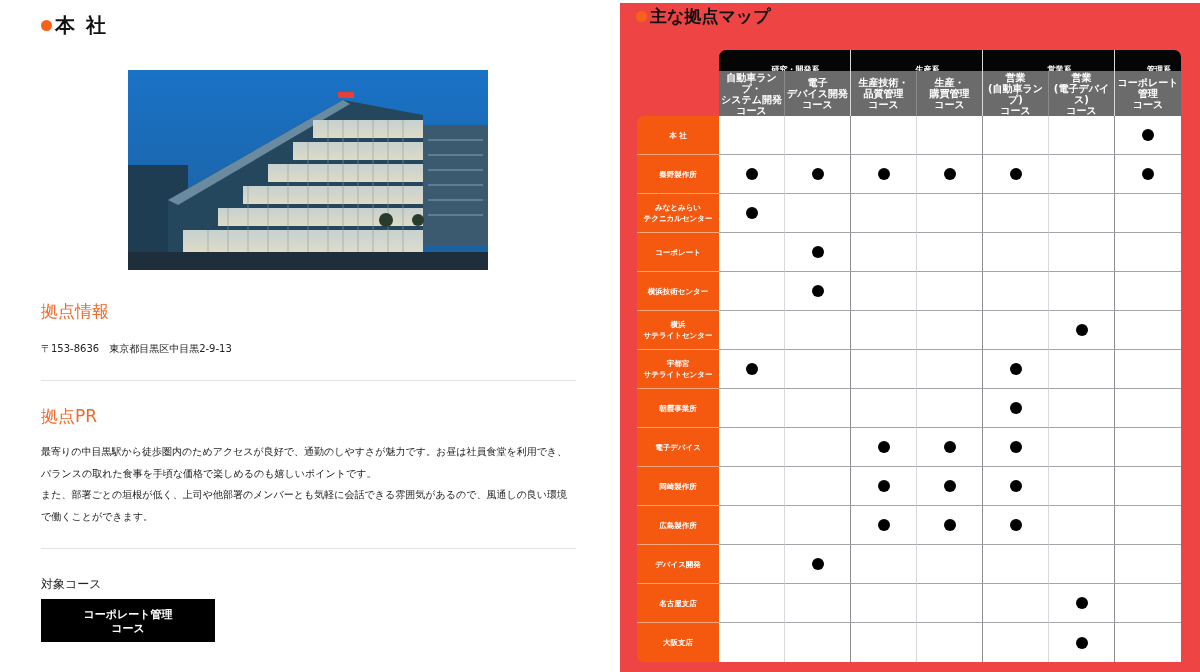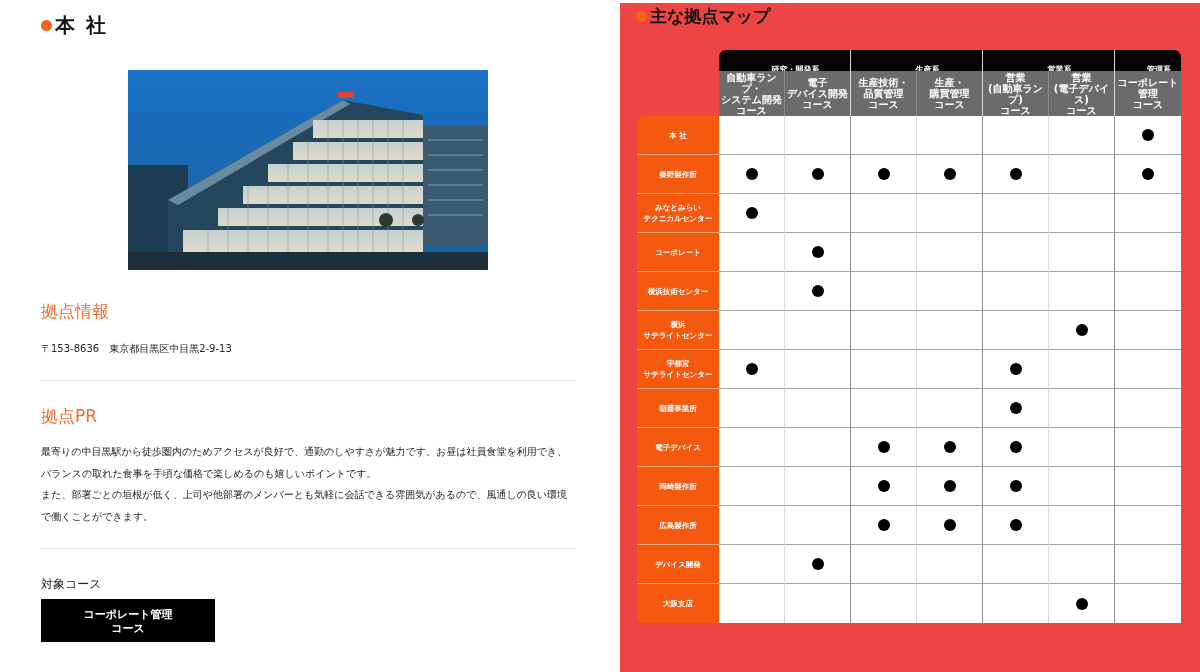--- a/index.html
+++ b/index.html
@@ -328,20 +328,32 @@
           <div class="cell grp-end">
             <span class="mark"></span>
           </div>
           <div class="cell"></div>
           <div class="cell grp-end"></div>
           <div class="cell"></div>
           <div class="cell grp-end"></div>
           <div class="cell"></div>
         </div>
         <div class="row">
+          <div class="rowhead">名古屋支店</div>
+          <div class="cell"></div>
+          <div class="cell grp-end"></div>
+          <div class="cell"></div>
+          <div class="cell grp-end"></div>
+          <div class="cell"></div>
+          <div class="cell grp-end">
+            <span class="mark"></span>
+          </div>
+          <div class="cell"></div>
+        </div>
+        <div class="row">
           <div class="rowhead">大阪支店</div>
           <div class="cell"></div>
           <div class="cell grp-end"></div>
           <div class="cell"></div>
           <div class="cell grp-end"></div>
           <div class="cell"></div>
           <div class="cell grp-end">
             <span class="mark"></span>
           </div>
           <div class="cell"></div>

